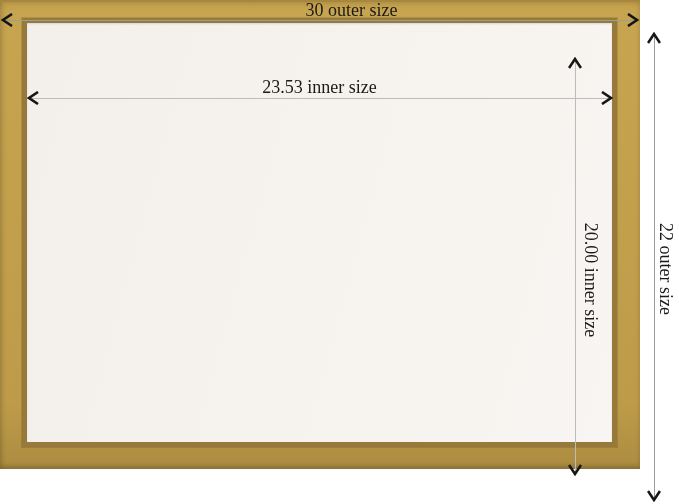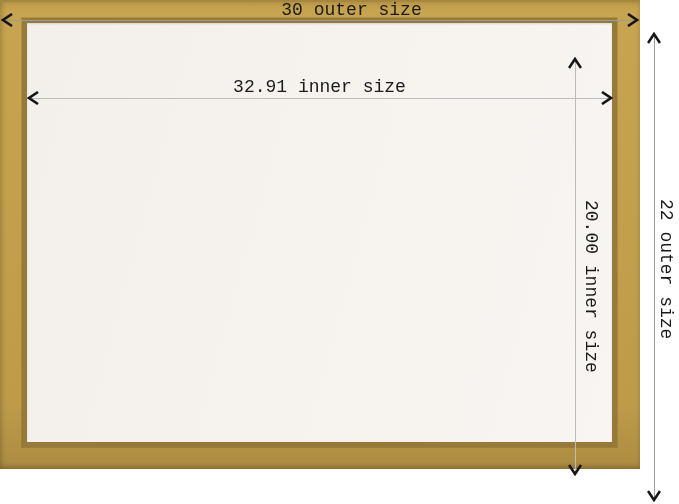--- a/index.html
+++ b/index.html
@@ -11,21 +11,21 @@
     --dim-line-inner:#bcbcbc;
     --text:#1a1a1a;
     --background:#ffffff;
   }
   html,body{margin:0;padding:0;background:var(--background);}
   .scene{
     position:relative;
     width:679px;height:504px;
     background:var(--background);
     overflow:hidden;
-    font-family:Liberation Mono, monospace;
+    font-family:Liberation Serif, serif;
     color:var(--text);
   }
   
   .frame{
     position:absolute;left:0;top:35;width:640px;height:469px;
     background:linear-gradient(180deg,#bd9a48 0px,#c7a450 8px,var(--frame-gold) 40%,#bd9b49 86%,#ac8c41 100%);
     border-top:2px solid var(--frame-gold-edge);
     box-sizing:border-box;
     box-shadow:inset 0 -3px 5px rgba(0,0,0,.18), inset 3px 0 4px rgba(0,0,0,.08);
   }
@@ -68,21 +68,21 @@
   <div class="frame">
     <div class="opening"></div>
   </div>
 
   <div id="dim-top-line" class="dl h outer-line"></div>
   <div id="dim-right-line" class="dl v outer-line"></div>
   <div id="dim-innerw-line" class="dl h inner-line"></div>
   <div id="dim-innerh-line" class="dl v inner-line"></div>
 
   <div id="label-outer-width" class="dim-label">30 outer size</div>
-  <div id="label-inner-width" class="dim-label">32.91 inner size</div>
+  <div id="label-inner-width" class="dim-label">23.53 inner size</div>
   <div id="label-inner-height" class="dim-label">20.00 inner size</div>
   <div id="label-outer-height" class="dim-label">22 outer size</div>
 
   <svg class="arr" style="left:1px;top:13px;" width="12" height="14">
       <polyline points="11,1 2,7 11,13"></polyline>
     </svg>
   <svg class="arr" style="left:627px;top:13px;" width="12" height="14">
       <polyline points="1,1 10,7 1,13"></polyline>
     </svg>
 

